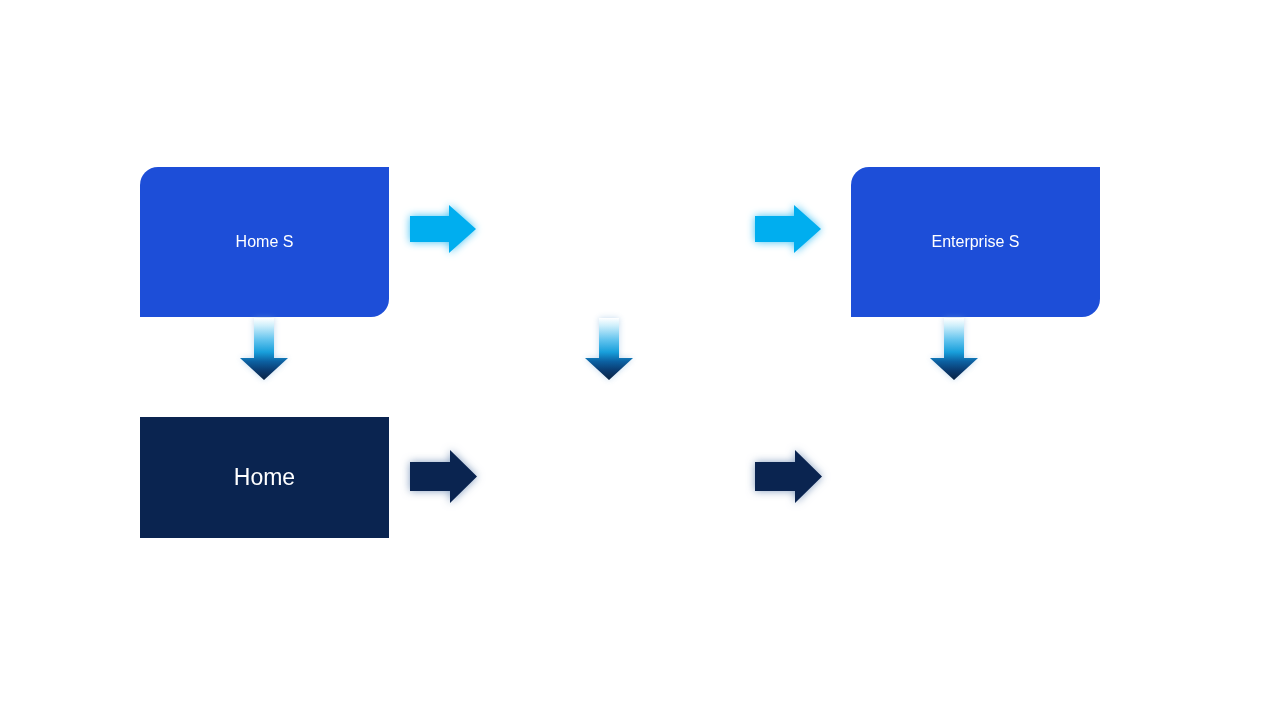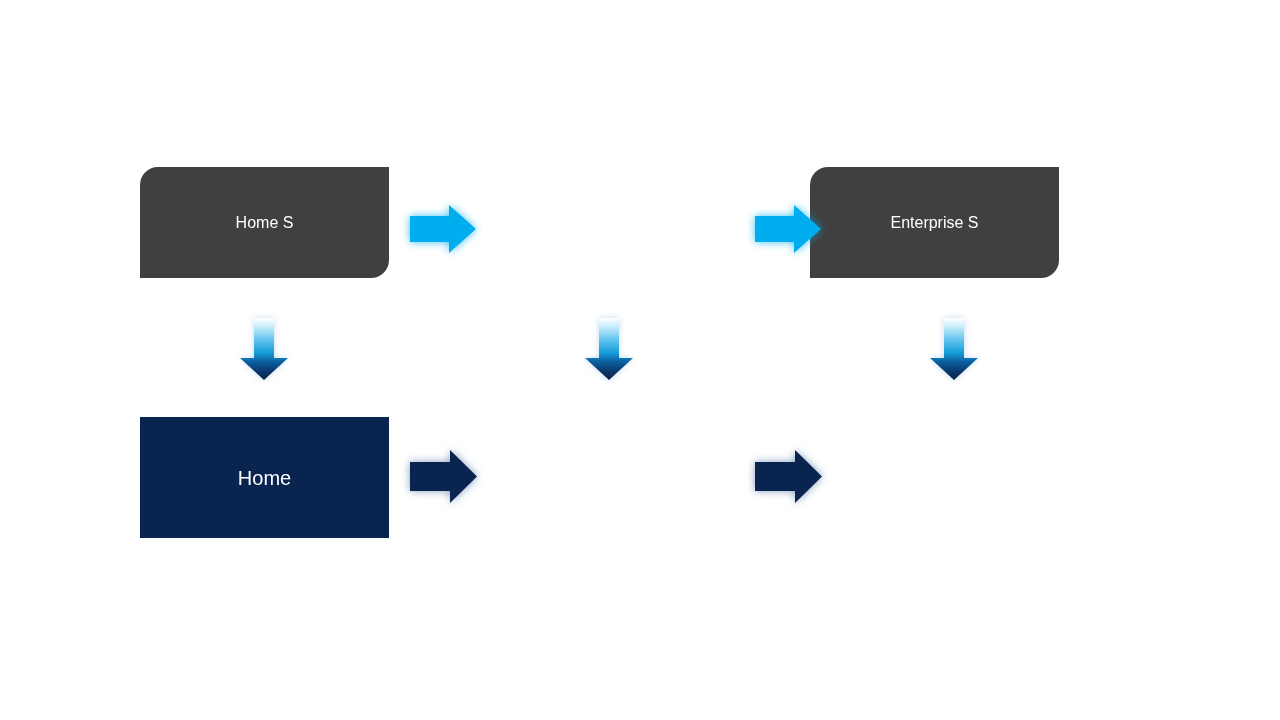--- a/index.html
+++ b/index.html
@@ -18,34 +18,34 @@
   .box {
     position: absolute;
     width: 249px;
     display: flex;
     align-items: center;
     justify-content: center;
     color: #ffffff;
   }
   .box-top {
     top: 167px;
-    height: 111px;
-    background: #404040;
+    height: 150px;
+    background: #1d4ed8;
     border-radius: 18px 0 18px 0;
     font-size: 16px;
   }
   .box-bottom {
     top: 417px;
     height: 121px;
     background: #0A2450;
-    font-size: 20px;
+    font-size: 23px;
   }
   .col1 { left: 140px; }
   .col2 { left: 485px; }
-  .col3 { left: 810px; }
+  .col3 { left: 851px; }
 
   .h-arrow {
     position: absolute;
     display: block;
   }
   .h-arrow-top {
     top: 205px;
     filter: drop-shadow(0 0 4px rgba(0, 174, 239, 0.75));
   }
   .h-arrow-bottom {

